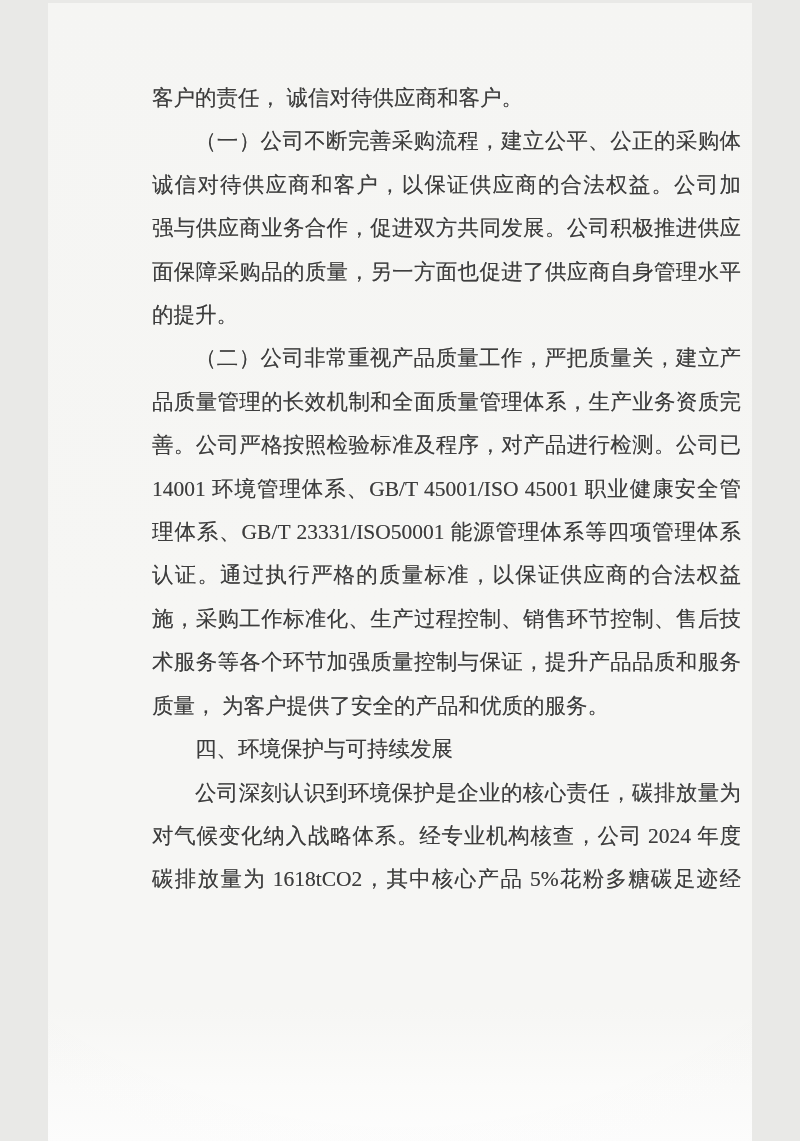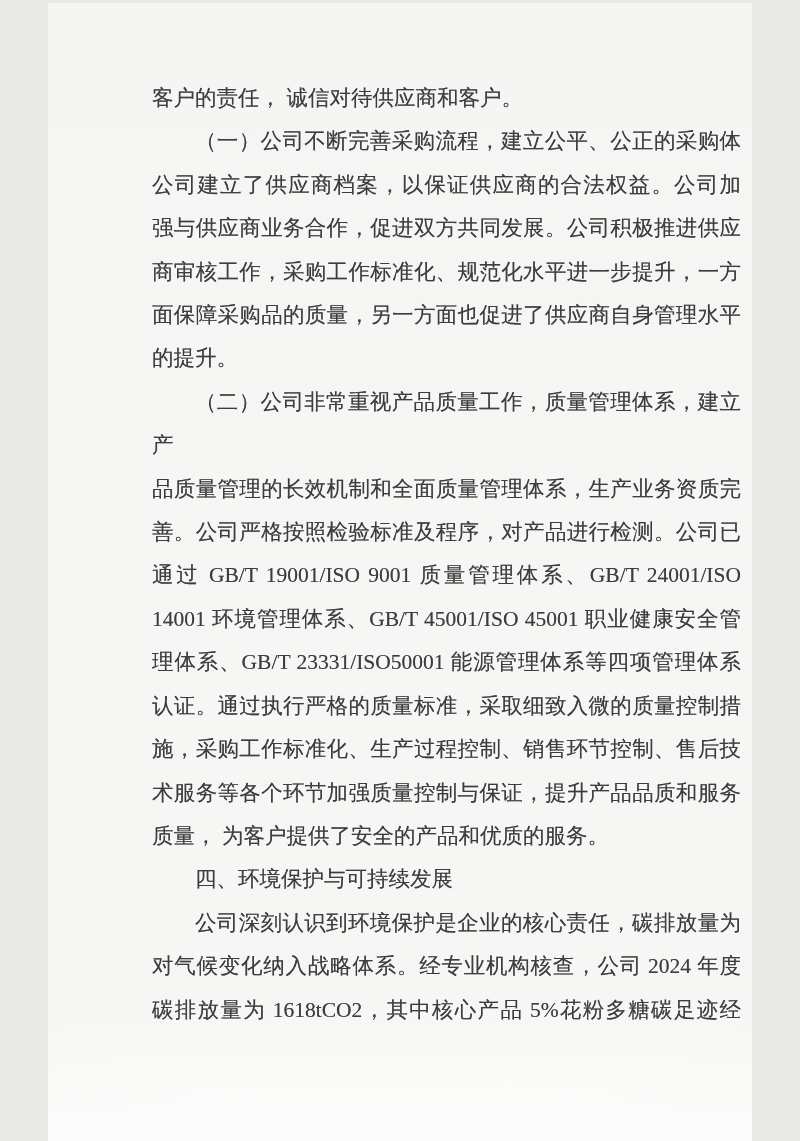--- a/index.html
+++ b/index.html
@@ -41,32 +41,30 @@
     text-indent: 2em;
   }
 </style>
 </head>
 <body>
 
 <div class="scan-page">
   <div class="text-block" style="color: rgb(61, 61, 61);">
       <div class="line">客户的责任， 诚信对待供应商和客户。</div>
       <div class="line indent just">（一）公司不断完善采购流程，建立公平、公正的采购体</div>
-      <div class="line just">公司建立了供应商档案，以保证供应商的合法权益。公司加</div>
+      <div class="line just">诚信对待供应商和客户，以保证供应商的合法权益。公司加</div>
       <div class="line just">强与供应商业务合作，促进双方共同发展。公司积极推进供应</div>
-      <div class="line just">商审核工作，采购工作标准化、规范化水平进一步提升，一方</div>
       <div class="line just">面保障采购品的质量，另一方面也促进了供应商自身管理水平</div>
       <div class="line">的提升。</div>
-      <div class="line indent just">（二）公司非常重视产品质量工作，质量管理体系，建立产</div>
+      <div class="line indent just">（二）公司非常重视产品质量工作，严把质量关，建立产</div>
       <div class="line just">品质量管理的长效机制和全面质量管理体系，生产业务资质完</div>
       <div class="line just">善。公司严格按照检验标准及程序，对产品进行检测。公司已</div>
-      <div class="line just">通过 GB/T 19001/ISO 9001 质量管理体系、GB/T 24001/ISO</div>
       <div class="line just">14001 环境管理体系、GB/T 45001/ISO 45001 职业健康安全管</div>
       <div class="line just">理体系、GB/T 23331/ISO50001 能源管理体系等四项管理体系</div>
-      <div class="line just">认证。通过执行严格的质量标准，采取细致入微的质量控制措</div>
+      <div class="line just">认证。通过执行严格的质量标准，以保证供应商的合法权益</div>
       <div class="line just">施，采购工作标准化、生产过程控制、销售环节控制、售后技</div>
       <div class="line just">术服务等各个环节加强质量控制与保证，提升产品品质和服务</div>
       <div class="line">质量， 为客户提供了安全的产品和优质的服务。</div>
       <div class="line indent">四、环境保护与可持续发展</div>
       <div class="line indent just">公司深刻认识到环境保护是企业的核心责任，碳排放量为</div>
       <div class="line just">对气候变化纳入战略体系。经专业机构核查，公司 2024 年度</div>
       <div class="line just">碳排放量为 1618tCO2，其中核心产品 5%花粉多糖碳足迹经</div>
     </div>
 </div>
 

